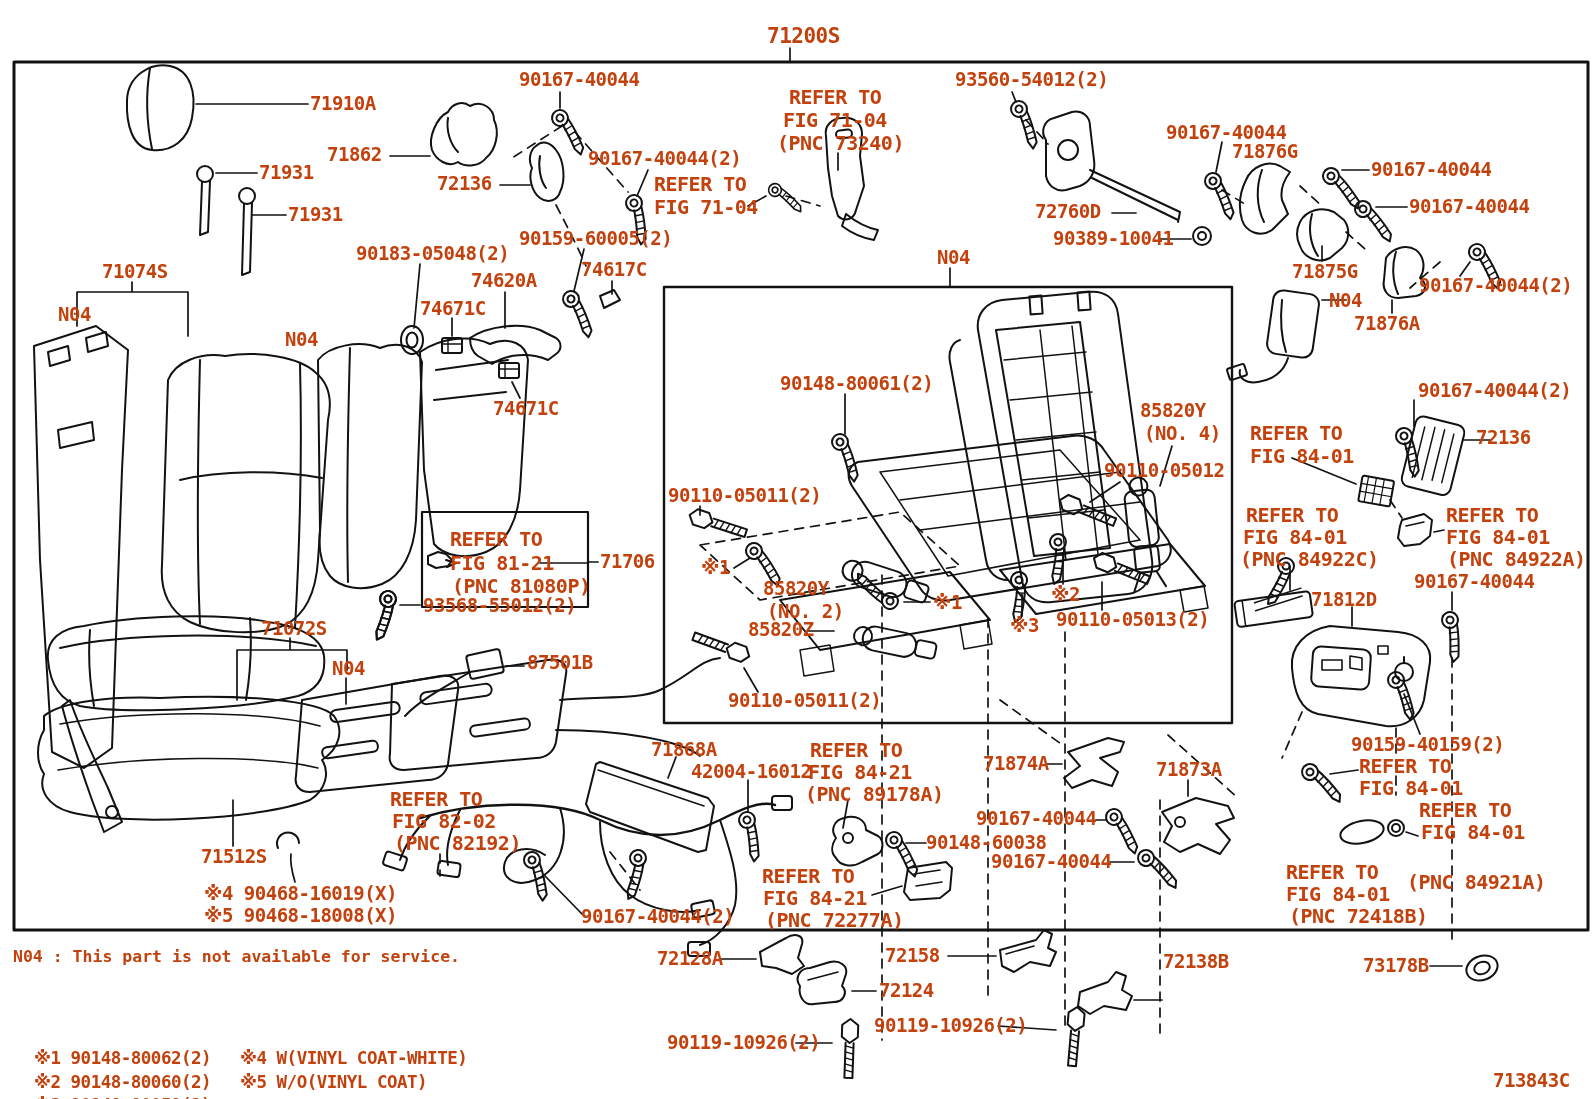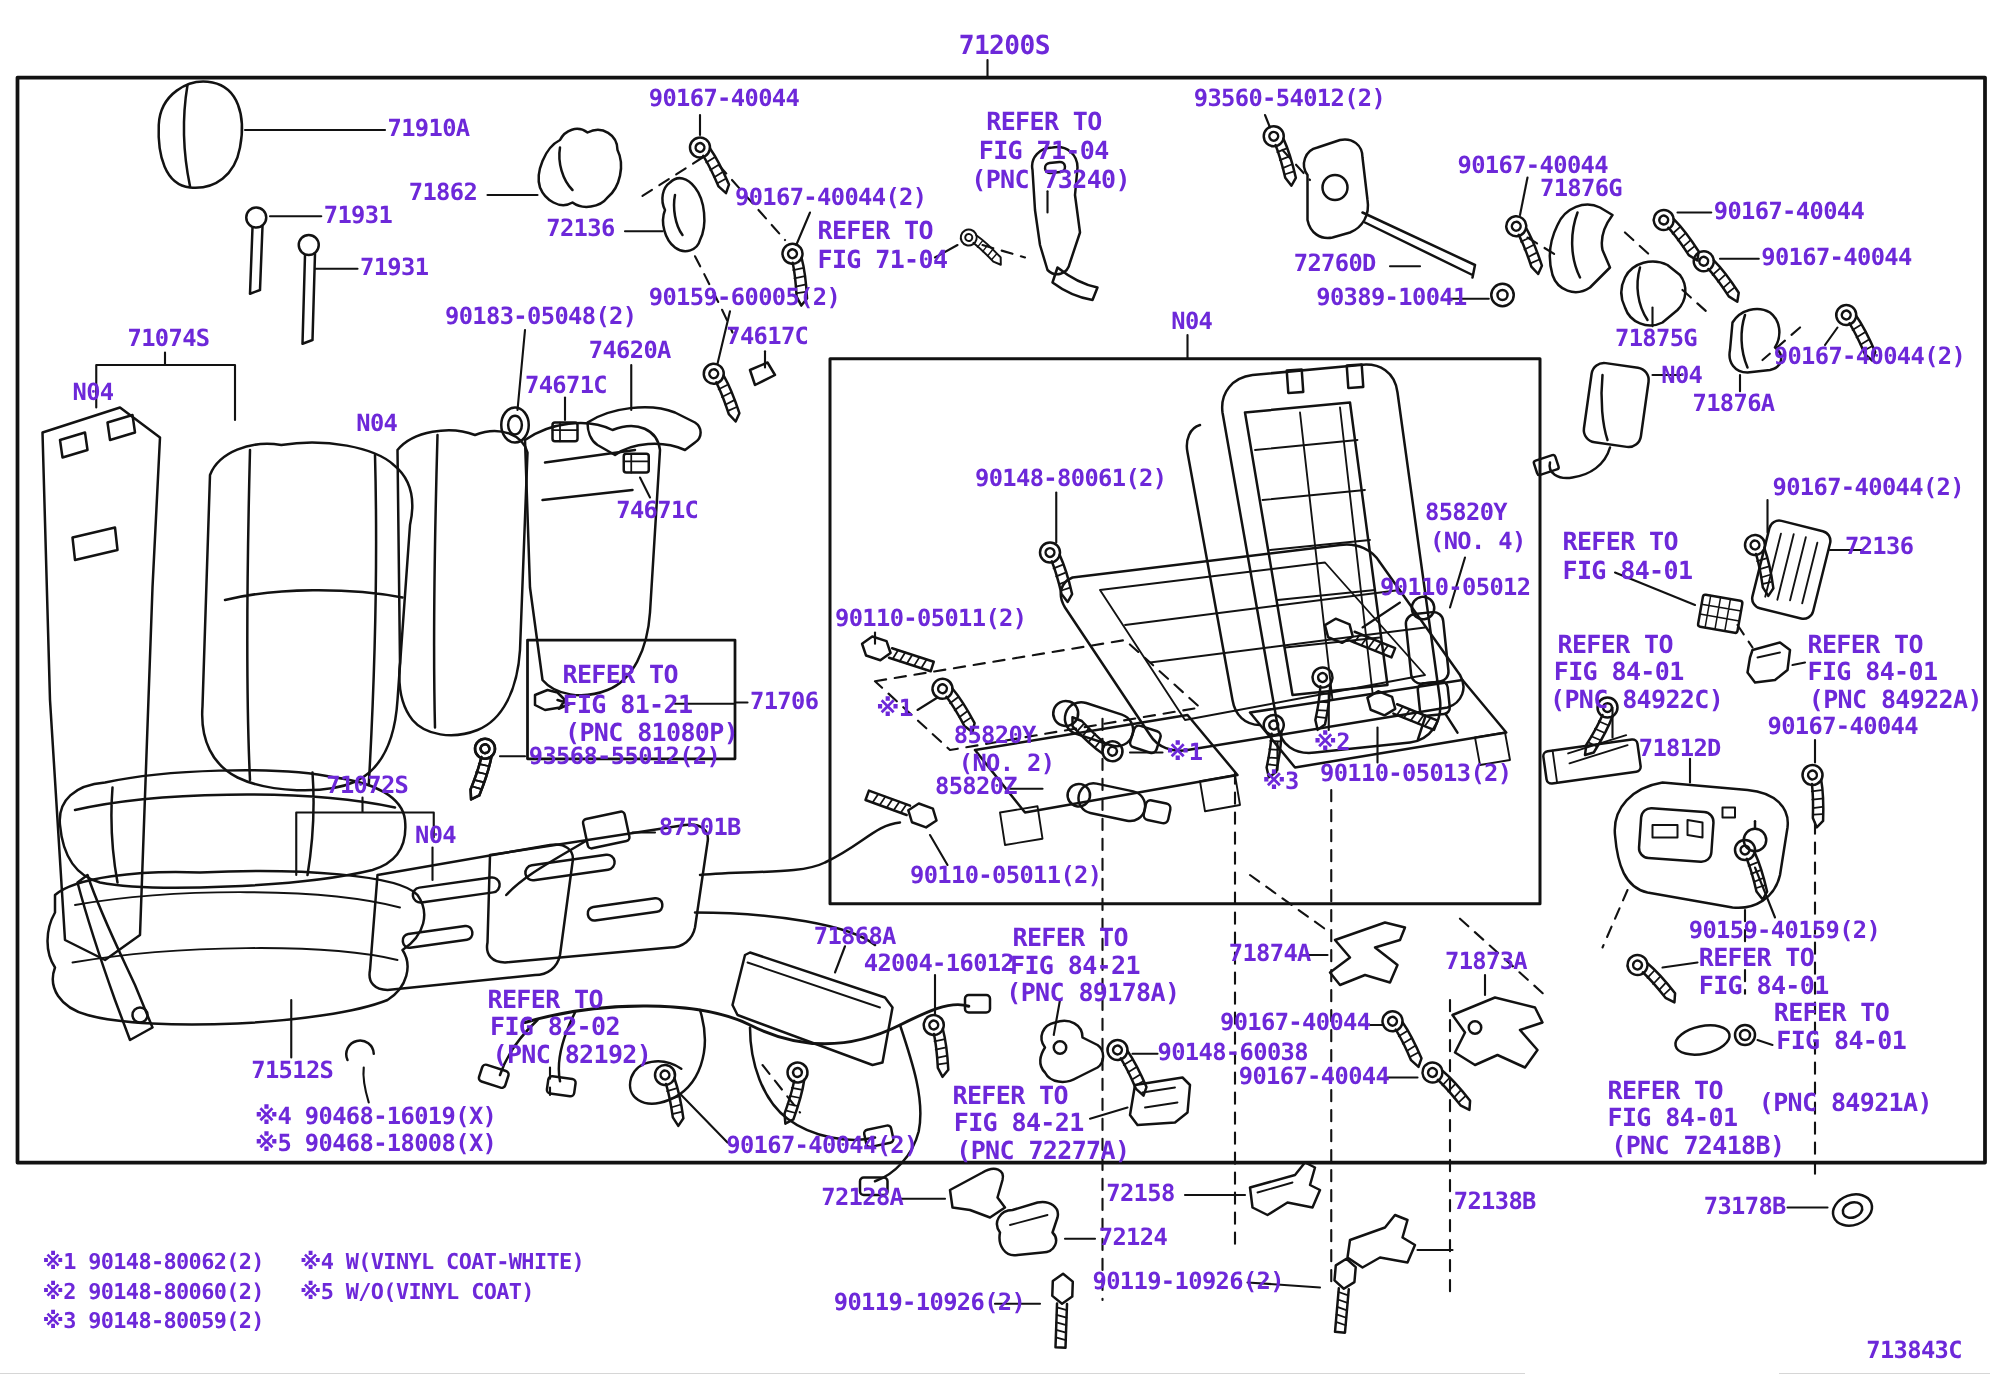--- a/index.html
+++ b/index.html
@@ -1,24 +1,24 @@
 <!DOCTYPE html>
 <html><head>
 <meta charset="utf-8">
 <style>
   html,body{margin:0;padding:0;background:#9a9a9a;}
   .stage{position:relative;width:1592px;height:1099px;background:#ffffff;overflow:hidden;
-         font-family:"DejaVu Sans Mono","DejaVu Sans",monospace;color:#6d28d9;}
+         font-family:"DejaVu Sans Mono","DejaVu Sans",monospace;color:#c2410c;}
   .stage svg{position:absolute;left:0;top:0;}
   .lbl{position:absolute;font-weight:bold;font-size:19px;line-height:1.04;
        letter-spacing:-0.5px;white-space:pre;}
   .big{font-size:21px;}
   .ref{font-size:20px;}
   .note{font-size:16.5px;letter-spacing:0;}
-  .leg{font-size:17.5px;letter-spacing:-0.5px;}
+  .leg{font-size:17.5px;letter-spacing:-0.5px;margin-top:48px;}
 </style>
 </head>
 <body>
 
 <div class="stage">
 
 <svg width="1592" height="1099" viewBox="0 0 1592 1099" fill="none" stroke="#121212" stroke-width="2" stroke-linecap="round" stroke-linejoin="round">
   <defs>
     <g id="scr">
       <circle r="8"></circle>
@@ -511,19 +511,20 @@
   <div class="lbl" style="left:667px;top:1033px">90119-10926(2)</div>
   <div class="lbl" style="left:874px;top:1016px">90119-10926(2)</div>
   <div class="lbl" style="left:1163px;top:952px">72138B</div>
   <div class="lbl" style="left:1363px;top:956px">73178B</div>
   <div class="lbl" style="left:600px;top:552px">71706</div>
   <div class="lbl ref" style="left:450px;top:529px">REFER TO</div>
   <div class="lbl ref" style="left:450px;top:553px">FIG 81-21</div>
   <div class="lbl ref" style="left:452px;top:576px">(PNC 81080P)</div>
   <div class="lbl" style="left:423px;top:596px">93568-55012(2)</div>
 
+  <div class="lbl note" style="left:13px;top:948px">N04 : This part is not available for service.</div>
   <div class="lbl leg" style="left:34px;top:1001px">※1 90148-80062(2)</div>
   <div class="lbl leg" style="left:34px;top:1025px">※2 90148-80060(2)</div>
   <div class="lbl leg" style="left:34px;top:1048px">※3 90148-80059(2)</div>
   <div class="lbl leg" style="left:240px;top:1001px">※4 W(VINYL COAT-WHITE)</div>
   <div class="lbl leg" style="left:240px;top:1025px">※5 W/O(VINYL COAT)</div>
   <div class="lbl" style="left:1493px;top:1071px">713843C</div>
 </div>
 
 </body></html>

